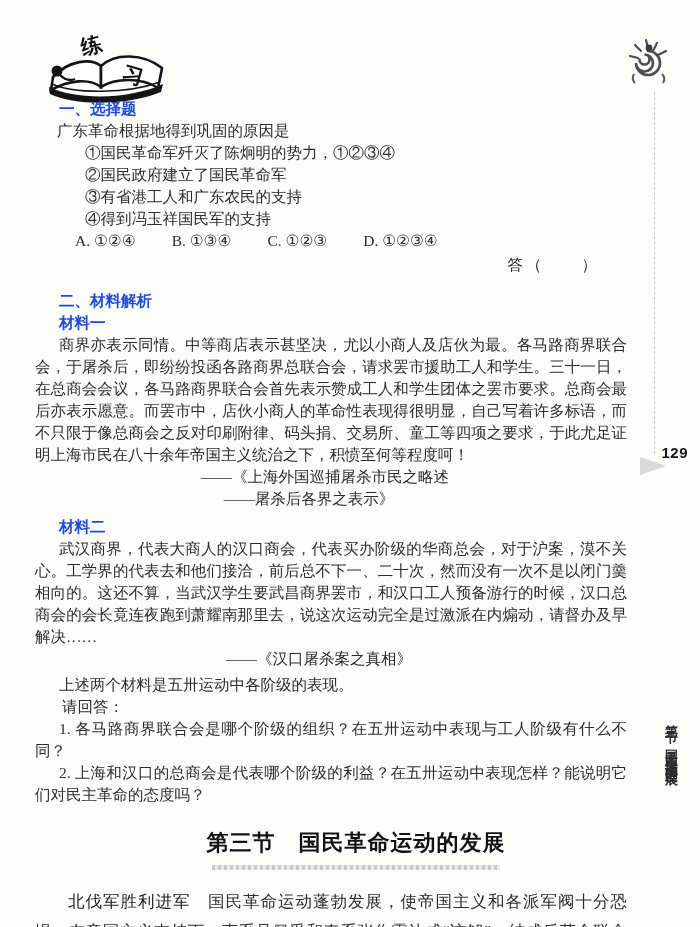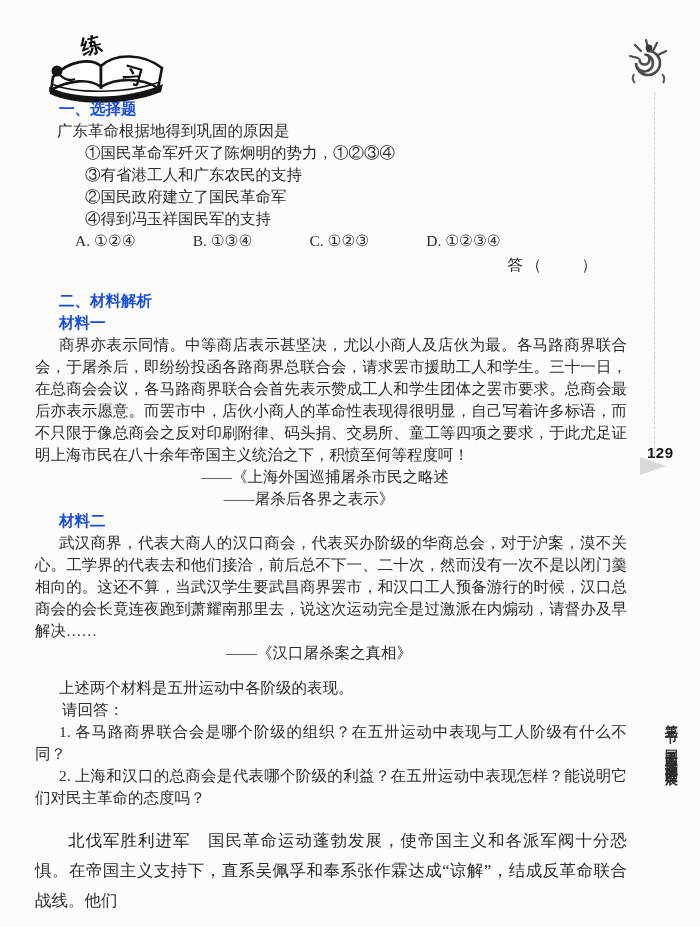--- a/index.html
+++ b/index.html
@@ -17,45 +17,45 @@
   .v-rule { position:absolute; left:654px; top:92px; height:362px; width:0;
             border-left:1px dashed #c9c9c6; }
 
   
   .page-tab { position:absolute; left:638px; top:444px; width:50px; height:34px; }
   .page-tab .tri { position:absolute; left:2px; top:13px; width:0; height:0;
                    border-left:26px solid #d9d9d5;
                    border-top:9px solid transparent; border-bottom:9px solid transparent; }
   .page-tab .num { position:relative; z-index:2; padding-left:9px;
                    font-family:"Liberation Sans", sans-serif; font-weight:bold;
-                   font-size:15px; color:#161616; letter-spacing:.5px; }
+                   font-size:15px; color:#161616; letter-spacing:.5px;text-align:right; }
   .side-caption { position:absolute; left:662px; top:714px; height:210px;
                   writing-mode:vertical-rl; text-orientation:upright;
                   font-family:"Liberation Sans", sans-serif; font-weight:600;
                   font-size:13px; color:#2b2b2b; letter-spacing:3px; }
   .side-caption .cap2 { padding-top:16px; }
 
   
   .content { position:absolute; left:35px; top:98px; width:592px;
              font-size:15.5px; line-height:22px; }
   .sans-bold { font-family:"Liberation Sans", sans-serif; font-weight:bold; color:#1d4ed8; }
   .part-title { padding-left:24px; }
   .question { padding-left:22px; }
   .option { padding-left:50px; }
-  .choices { display:flex; gap:57px; padding-left:40px; }
+  .choices { display:flex; gap:36px; padding-left:40px; }
   .answer { text-align:right; padding-right:27px; margin-top:2px; letter-spacing:3px; }
   .part2 { margin-top:14px; }
   .mat-label { padding-left:24px; }
   .mat-text { text-indent:24px; text-align:justify; }
   .src { text-align:center; }
   .src-m1a { padding-right:12px; }
   .src-m1b { padding-right:44px; }
   .src-m2 { padding-right:24px; }
-  .mat2-label { }
-  .summary { text-indent:24px; margin-top:13px; }
+  .mat2-label { margin-top:6px; }
+  .summary { text-indent:24px; margin-top:4px; }
   .prompt { padding-left:27px; }
   .q { text-indent:24px; text-align:justify; }
 
   
   .heading-wrap { margin-top:22px; transform:translateX(25px); }
   .lesson-head { text-align:center; font-family:"Liberation Sans", sans-serif;
                  font-weight:bold; font-size:22px; line-height:30px;
                  color:#121212; letter-spacing:1px; }
   .head-rule { width:288px; height:5px; margin:7px auto 0 auto;
                background:repeating-linear-gradient(90deg,#bcbcb8 0 3px,#e6e6e2 3px 6px);
@@ -101,22 +101,22 @@
   <div class="side-caption">
     <span class="cap1">第三节</span><span class="cap2">国民革命运动的发展</span>
   </div>
 
   <div class="content">
 
     <p class="part-title sans-bold">一、选择题</p>
     <p class="question">广东革命根据地得到巩固的原因是</p>
 
     <p class="option">①国民革命军歼灭了陈炯明的势力，①②③④</p>
+    <p class="option">②国民政府建立了国民革命军</p>
     <p class="option">③有省港工人和广东农民的支持</p>
-    <p class="option">②国民政府建立了国民革命军</p>
     <p class="option">④得到冯玉祥国民军的支持</p>
 
     <div class="choices">
       <span>A. ①②④</span>
       <span>B. ①③④</span>
       <span>C. ①②③</span>
       <span>D. ①②③④</span>
     </div>
 
     <p class="answer">答（　　）</p>
@@ -130,17 +130,21 @@
 
     <p class="mat-label mat2-label sans-bold">材料二</p>
     <p class="mat-text">武汉商界，代表大商人的汉口商会，代表买办阶级的华商总会，对于沪案，漠不关心。工学界的代表去和他们接洽，前后总不下一、二十次，然而没有一次不是以闭门羹相向的。这还不算，当武汉学生要武昌商界罢市，和汉口工人预备游行的时候，汉口总商会的会长竟连夜跑到萧耀南那里去，说这次运动完全是过激派在内煽动，请督办及早解决……</p>
     <p class="src src-m2">——《汉口屠杀案之真相》</p>
 
     <p class="summary">上述两个材料是五卅运动中各阶级的表现。</p>
     <p class="prompt">请回答：</p>
     <p class="q">1. 各马路商界联合会是哪个阶级的组织？在五卅运动中表现与工人阶级有什么不同？</p>
     <p class="q">2. 上海和汉口的总商会是代表哪个阶级的利益？在五卅运动中表现怎样？能说明它们对民主革命的态度吗？</p>
 
+    <div class="heading-wrap">
+      <p class="lesson-head">第三节　国民革命运动的发展</p>
+      <div class="head-rule"></div>
+    </div>
 
     <p class="lead"><span class="lead-label">北伐军胜利进军</span><span>　国民革命运动蓬勃发展，使帝国主义和各派军阀十分恐惧。在帝国主义支持下，直系吴佩孚和奉系张作霖达成“谅解”，结成反革命联合战线。他们</span></p>
 
   </div>
 </div>
 
 </body></html>

